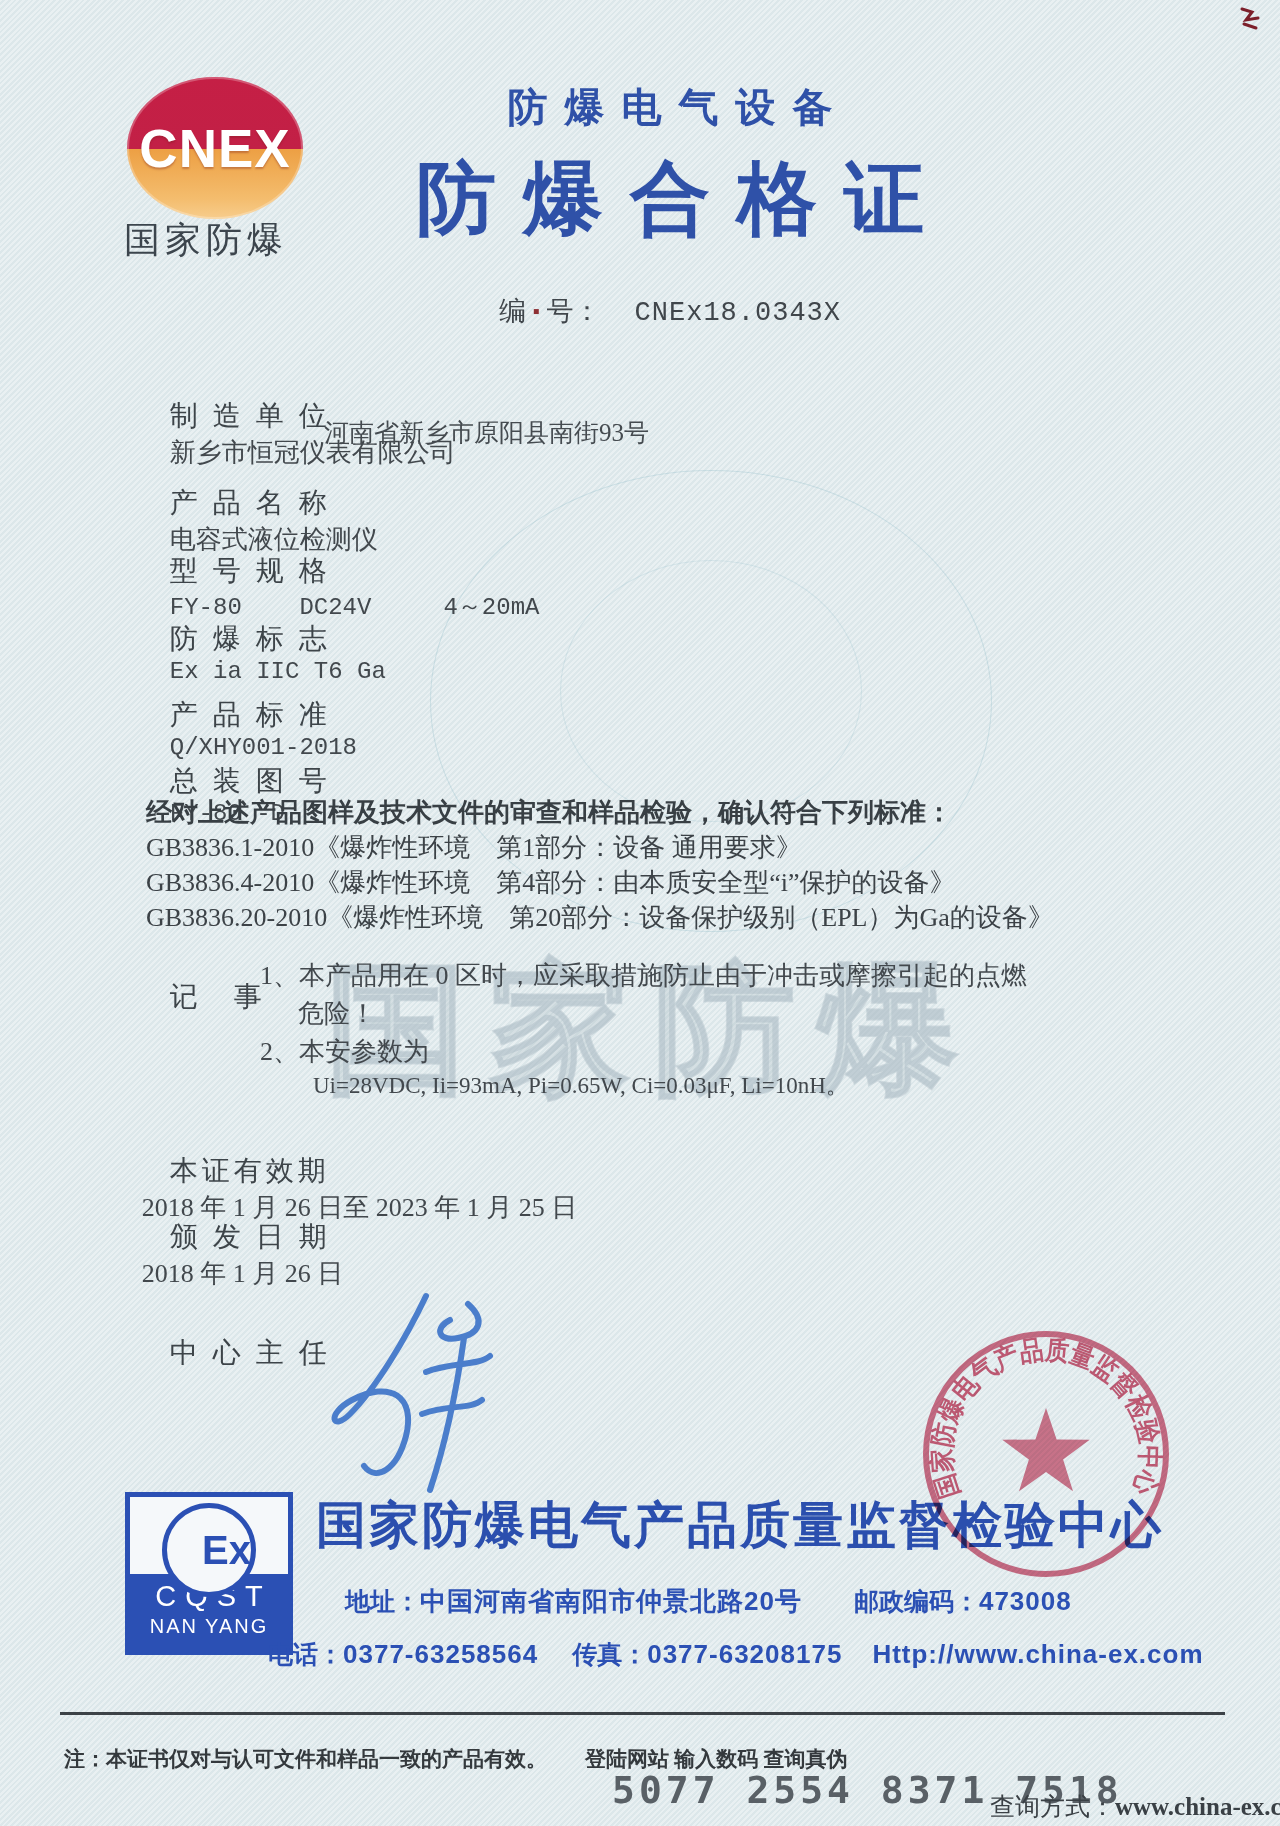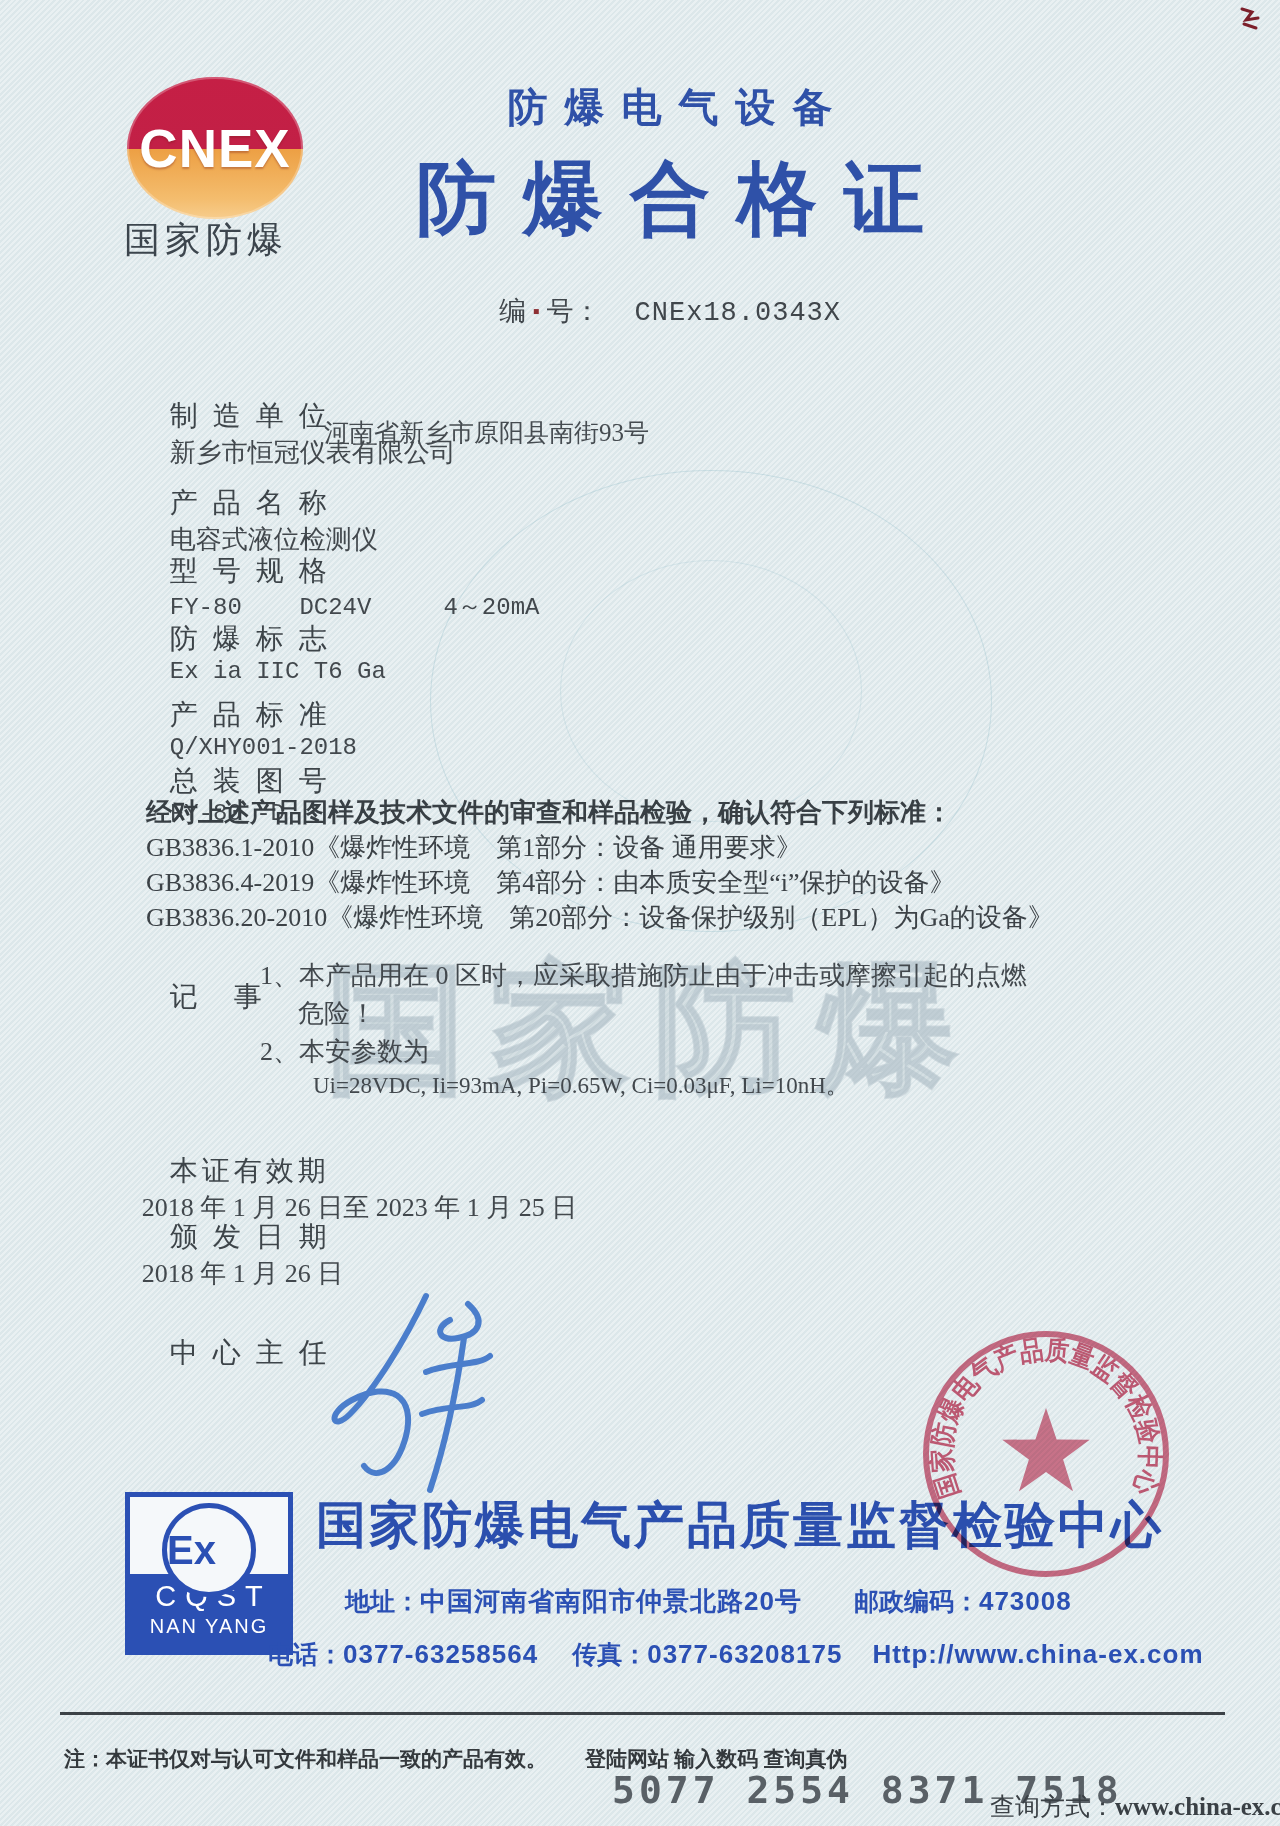--- a/index.html
+++ b/index.html
@@ -103,21 +103,21 @@
   .stamp{position:absolute;left:916px;top:1324px;z-index:3;
     mix-blend-mode:multiply;opacity:.88;}
   
   .badge{
     position:absolute;left:125px;top:1492px;width:168px;height:163px;z-index:2;
     border:5px solid #2b50b4;background:#f5f8fa;box-sizing:border-box;
   }
   .badge-circle{
     position:absolute;left:32px;top:6px;width:84px;height:84px;
     border:5px solid #2b50b4;border-radius:50%;background:#f5f8fa;
-    display:flex;align-items:center;justify-content:flex-start;z-index:2;
+    display:flex;align-items:center;justify-content:flex-end;z-index:2;
   }
   .badge-ex{font-size:40px;font-weight:bold;color:#2b50b4;letter-spacing:0;}
   .badge-band{
     position:absolute;left:0;bottom:0;width:100%;height:76px;background:#2b50b4;
     text-align:center;color:#ffffff;z-index:1;
   }
   .badge-cqst{margin-top:6px;font-size:29px;letter-spacing:9px;padding-left:9px;}
   .badge-ny{font-size:20px;letter-spacing:2px;margin-top:2px;}
   .org-name{
     position:absolute;left:316px;top:1492px;z-index:2;white-space:nowrap;
@@ -191,21 +191,21 @@
   </div>
 
   <div class="frow" style="top:744px">
     <span class="flabel">总 装 图 号</span>
     <span class="fval mono">FY-80 -D</span>
   </div>
 
   <div class="standards">
     <div class="intro">经对上述产品图样及技术文件的审查和样品检验，确认符合下列标准：</div>
     <div>GB3836.1-2010《爆炸性环境　第1部分：设备 通用要求》</div>
-    <div>GB3836.4-2019《爆炸性环境　第4部分：由本质安全型“i”保护的设备》</div>
+    <div>GB3836.4-2010《爆炸性环境　第4部分：由本质安全型“i”保护的设备》</div>
     <div>GB3836.20-2010《爆炸性环境　第20部分：设备保护级别（EPL）为Ga的设备》</div>
   </div>
 
   <div class="frow note-label">
     <span class="flabel">记　事</span>
   </div>
   <div class="npos" style="left:260px;top:958px">1、本产品用在 0 区时，应采取措施防止由于冲击或摩擦引起的点燃</div>
   <div class="npos" style="left:298px;top:996px">危险！</div>
   <div class="npos" style="left:260px;top:1034px">2、本安参数为</div>
   <div class="npos mono" style="left:313px;top:1070px;font-size:23px">Ui=28VDC, Ii=93mA, Pi=0.65W, Ci=0.03μF, Li=10nH。</div>

